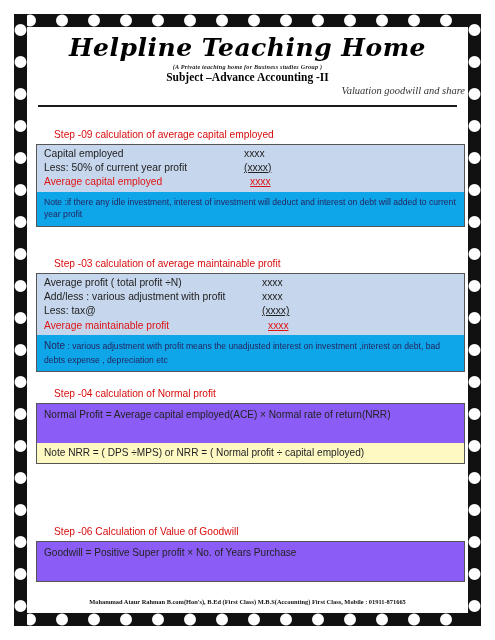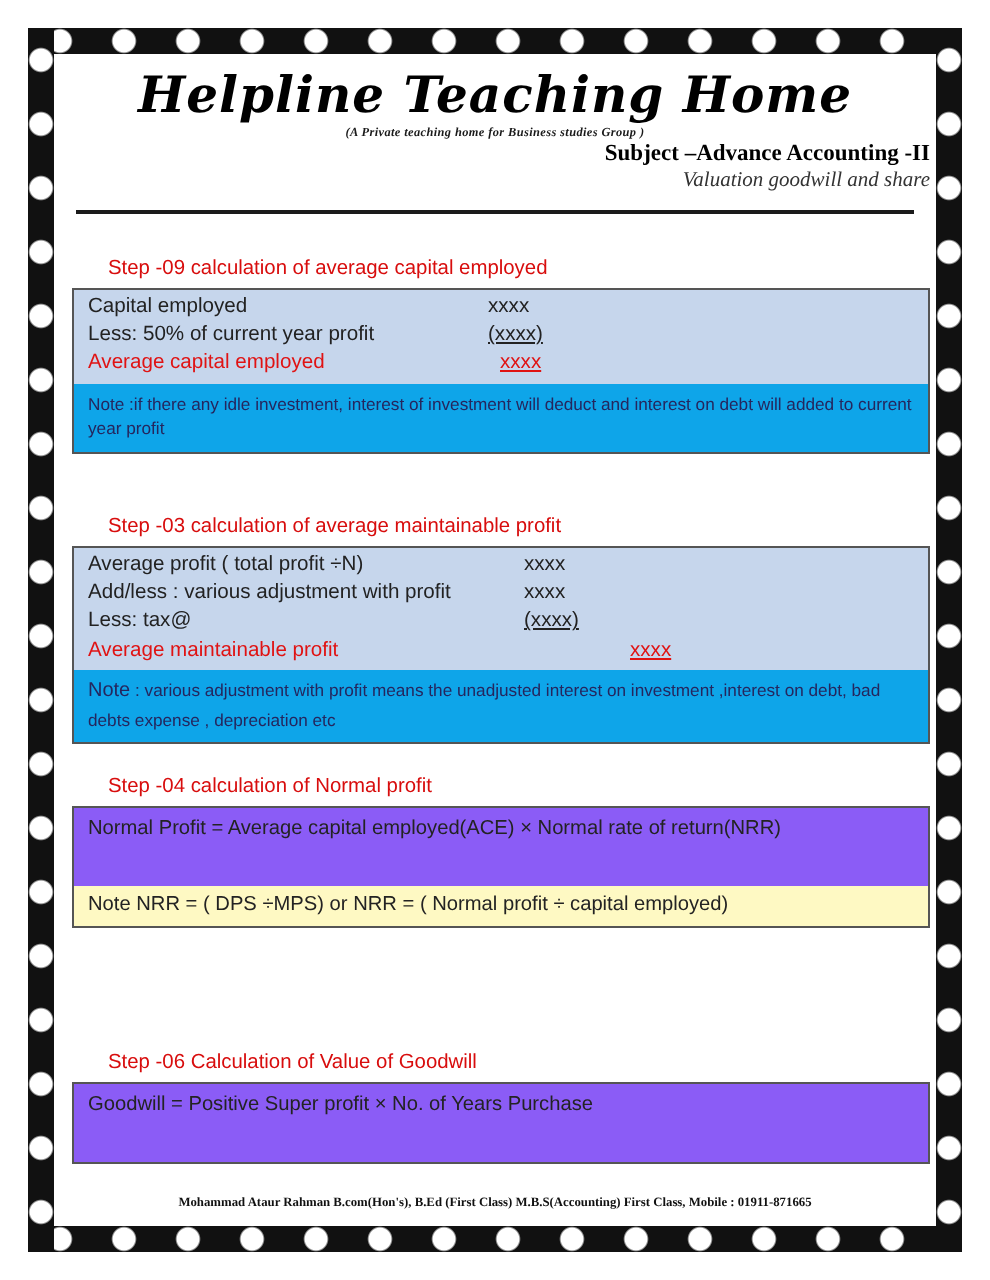--- a/index.html
+++ b/index.html
@@ -35,21 +35,21 @@
   .content{position:absolute;left:30px;top:28px;width:435px;height:580px;}
 
   
   .brand{
     text-align:center;font-family:"DejaVu Serif",serif;
     font-weight:bold;font-style:italic;font-size:25px;color:#000;
     letter-spacing:.5px;margin:6px 0 1px 0;line-height:1.1;
   }
   .sub1{text-align:center;font-family:"Liberation Serif",serif;font-weight:bold;
     font-style:italic;font-size:6.2px;color:#1a1a1a;letter-spacing:.2px;margin:0 0 1px 0;}
-  .sub2{text-align:right;font-family:"Liberation Serif",serif;font-weight:bold;
+  .sub2{text-align:center;font-family:"Liberation Serif",serif;font-weight:bold;
     font-size:11.5px;color:#000;margin:0 0 2px 0;}
   .sub3{text-align:right;font-family:"Liberation Serif",serif;font-style:italic;
     font-size:10.5px;color:#333;margin:0;}
   .hr{margin:9px 8px 0 8px;border:0;border-top:2.2px solid #1b1b1b;}
 
   
   .step-head{color:#d80d0d;font-size:10.2px;margin:0 0 4px 18px;font-weight:400;}
   .sec{margin-left:6px;}
   .box{border:1.4px solid #555;background:#fff;}
   .rows{background:#c6d6ec;padding:2px 0 2px 0;}
@@ -121,21 +121,21 @@
             <span>xxxx</span>
           </div>
           <div class="rowgrid" style="grid-template-columns:218px auto;">
             <span>Add/less : various adjustment with profit</span>
             <span>xxxx</span>
           </div>
           <div class="rowgrid" style="grid-template-columns:218px auto;">
             <span>Less: tax@</span>
             <span class="u">(xxxx)</span>
           </div>
-          <div class="rowgrid" style="grid-template-columns:218px auto;gap:47px;">
+          <div class="rowgrid" style="grid-template-columns:218px auto;">
             <span class="red">Average maintainable profit</span>
             <span class="red u" style="padding-left:6px;">xxxx</span>
           </div>
         </div>
         <div class="note"><b>Note</b><span> : various adjustment with profit  means the unadjusted interest on investment ,interest on debt, bad debts expense , depreciation etc</span></div>
       </div>
     </div>
 
     <div class="spacer-md"></div>
 

